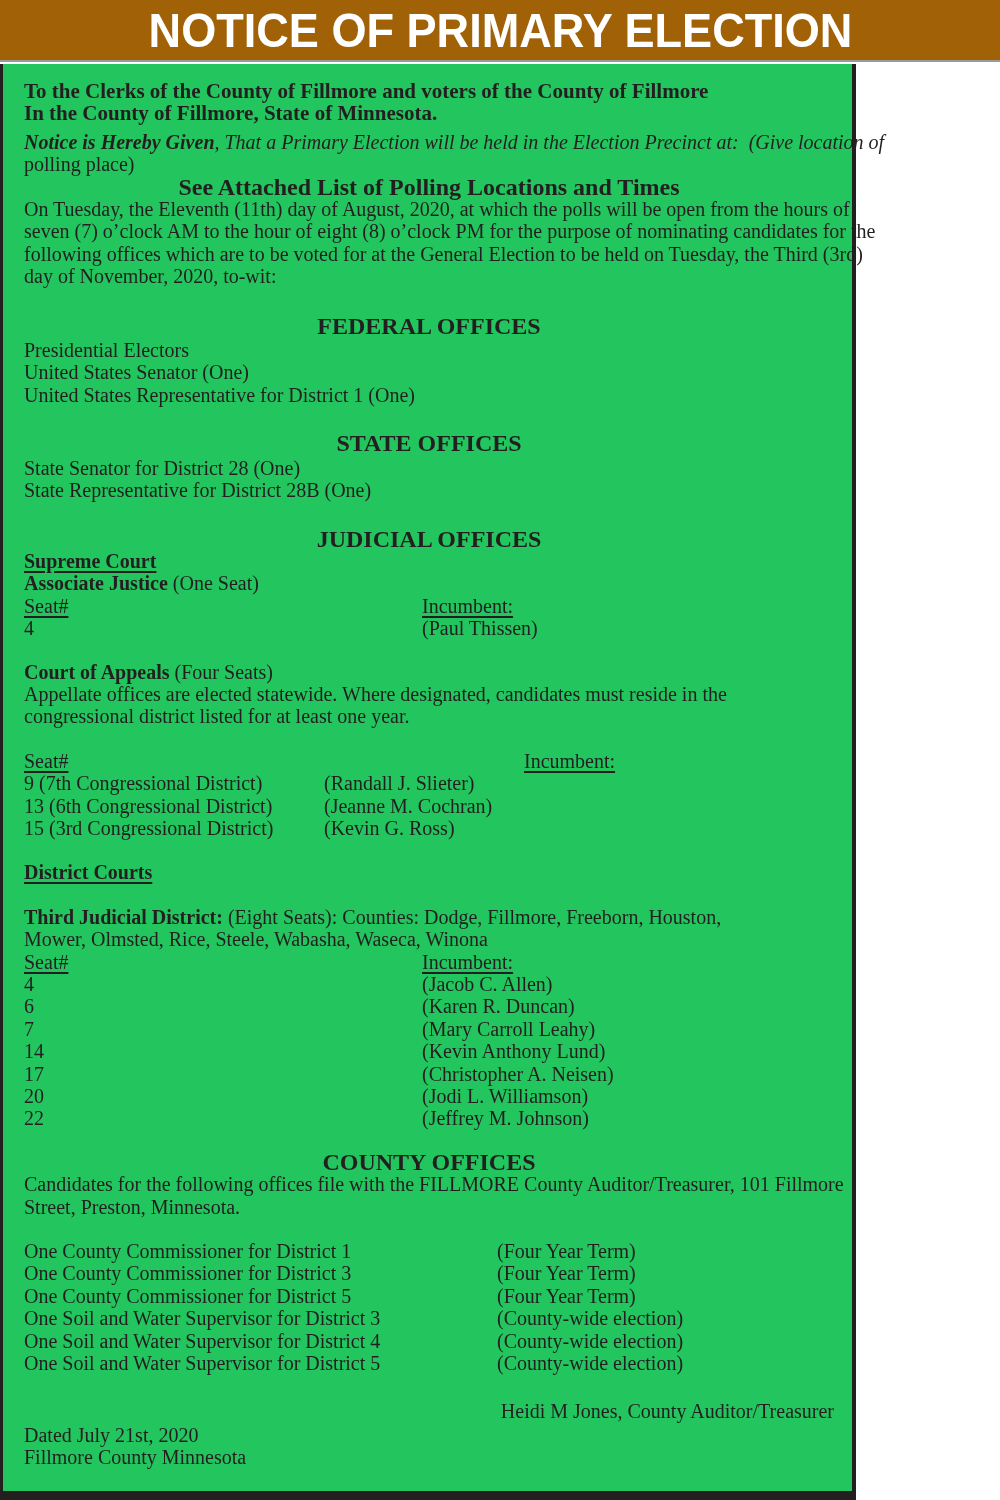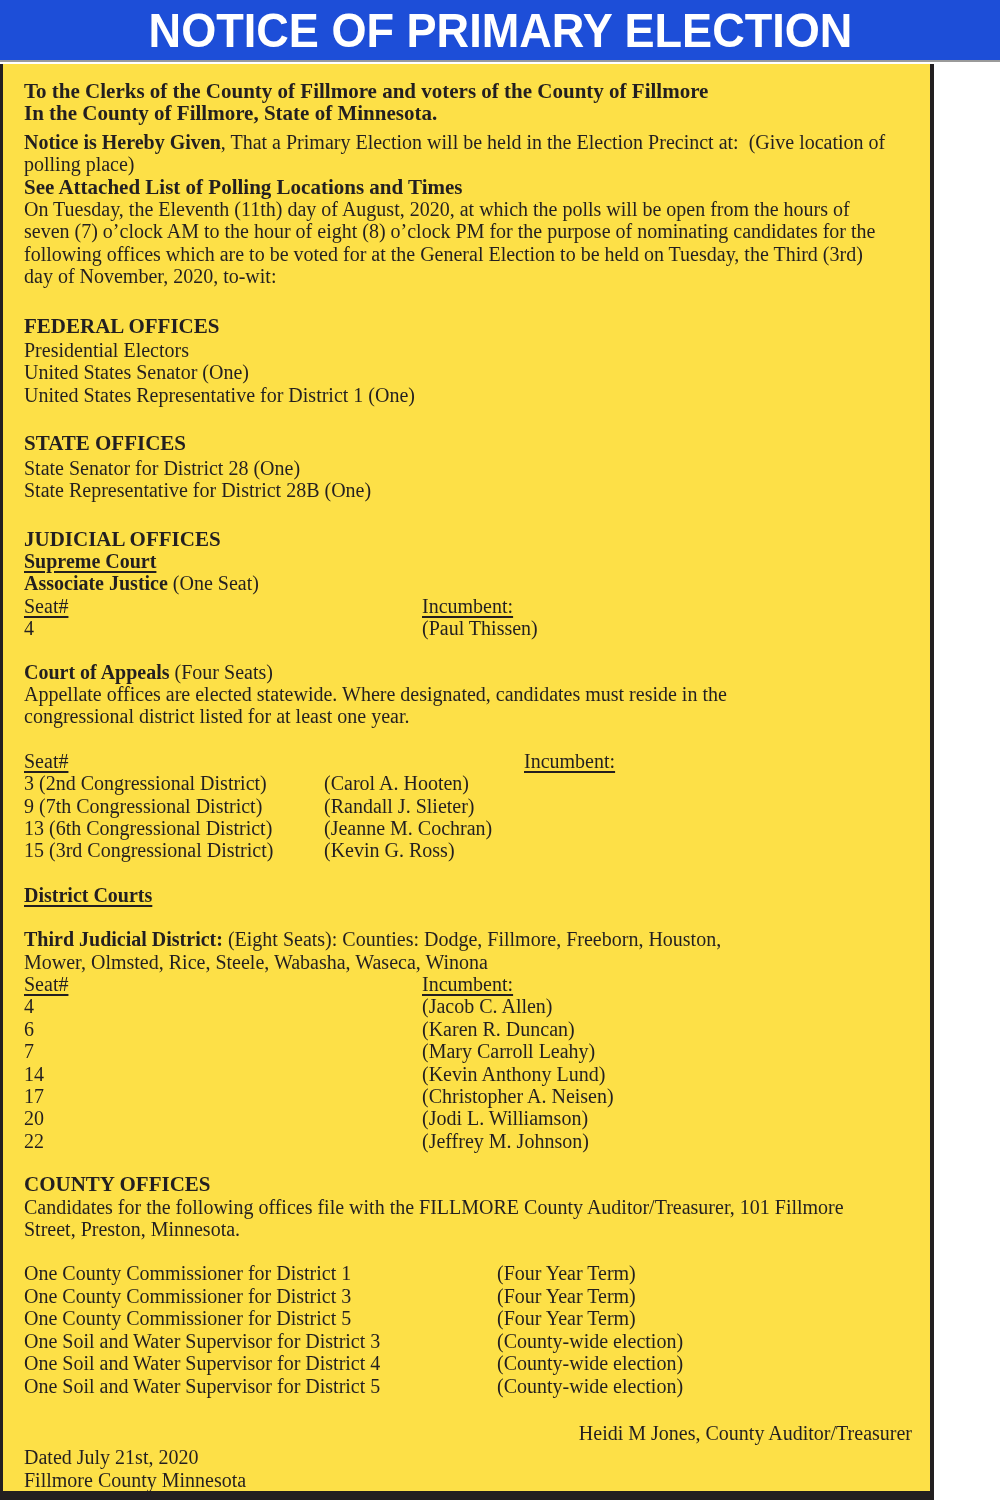--- a/index.html
+++ b/index.html
@@ -14,71 +14,71 @@
   }
   .page {
     width: 1000px;
     height: 1500px;
     position: relative;
     background: #ffffff;
   }
   .banner {
     width: 1000px;
     height: 62px;
-    background: #1d4ed8;
+    background: #a16207;
     border-bottom: 2px solid #9a9a9a;
     display: flex;
     align-items: center;
     justify-content: center;
     box-sizing: border-box;
   }
   .banner-title {
     color: #ffffff;
     font-family: "Liberation Sans", sans-serif;
     font-weight: bold;
     font-size: 49px;
     letter-spacing: 0px;
     white-space: nowrap;
     transform: scaleX(0.92);
     transform-origin: center;
   }
   .doc {
     margin-top: 2px;
-    width: 934px;
+    width: 856px;
     height: 1436px;
     box-sizing: border-box;
     border-left: 3px solid #231f20;
     border-right: 4px solid #231f20;
     border-bottom: 9px solid #231f20;
-    background: #fde047;
+    background: #22c55e;
   }
   .content {
     padding: 16px 18px 0 21px;
     font-size: 20px;
     line-height: 22.4px;
   }
   .line { white-space: nowrap; }
   .b { font-weight: bold; }
   .bold-intro { font-size: 21px; font-weight: bold; }
   .heading {
-    text-align: left;
+    text-align: center;
     font-weight: bold;
-    font-size: 21px;
+    font-size: 24px;
   }
   .u {
     text-decoration: underline;
     text-decoration-thickness: 2px;
     text-underline-offset: 3px;
   }
   .row { display: flex; }
   .col-398 { width: 398px; flex: 0 0 398px; }
   .col-500 { width: 500px; flex: 0 0 500px; }
   .col-300 { width: 300px; flex: 0 0 300px; }
   .col-473 { width: 473px; flex: 0 0 473px; }
-  .mt-notice { margin-top: 6px; }
+  .mt-notice { margin-top: 6px; font-style: italic; }
   .mt-sec-lg { margin-top: 27px; }
   .mt-sec { margin-top: 26px; }
   .mt-blk { margin-top: 21px; }
   .mt-blk2 { margin-top: 22px; }
   .mb-h { margin-bottom: 2px; }
   .footer-sig { text-align: right; margin-top: 25px; }
   .footer-row { display: flex; justify-content: space-between; margin-top: 2px; flex-direction: column; }
 </style>
 </head>
 <body>
@@ -129,24 +129,20 @@
 
       <div class="line mt-blk"><span class="b">Court of Appeals</span><span> (Four Seats)</span></div>
       <div class="line">Appellate offices are elected statewide. Where designated, candidates must reside in the</div>
       <div class="line">congressional district listed for at least one year.</div>
 
       <div class="row mt-blk2">
         <div class="col-500"><span class="u">Seat#</span></div>
         <div><span class="u">Incumbent:</span></div>
       </div>
       <div class="row">
-        <div class="col-300">3 (2nd Congressional District)</div>
-        <div>(Carol A. Hooten)</div>
-      </div>
-      <div class="row">
         <div class="col-300">9 (7th Congressional District)</div>
         <div>(Randall J. Slieter)</div>
       </div>
       <div class="row">
         <div class="col-300">13 (6th Congressional District)</div>
         <div>(Jeanne M. Cochran)</div>
       </div>
       <div class="row">
         <div class="col-300">15 (3rd Congressional District)</div>
         <div>(Kevin G. Ross)</div>

